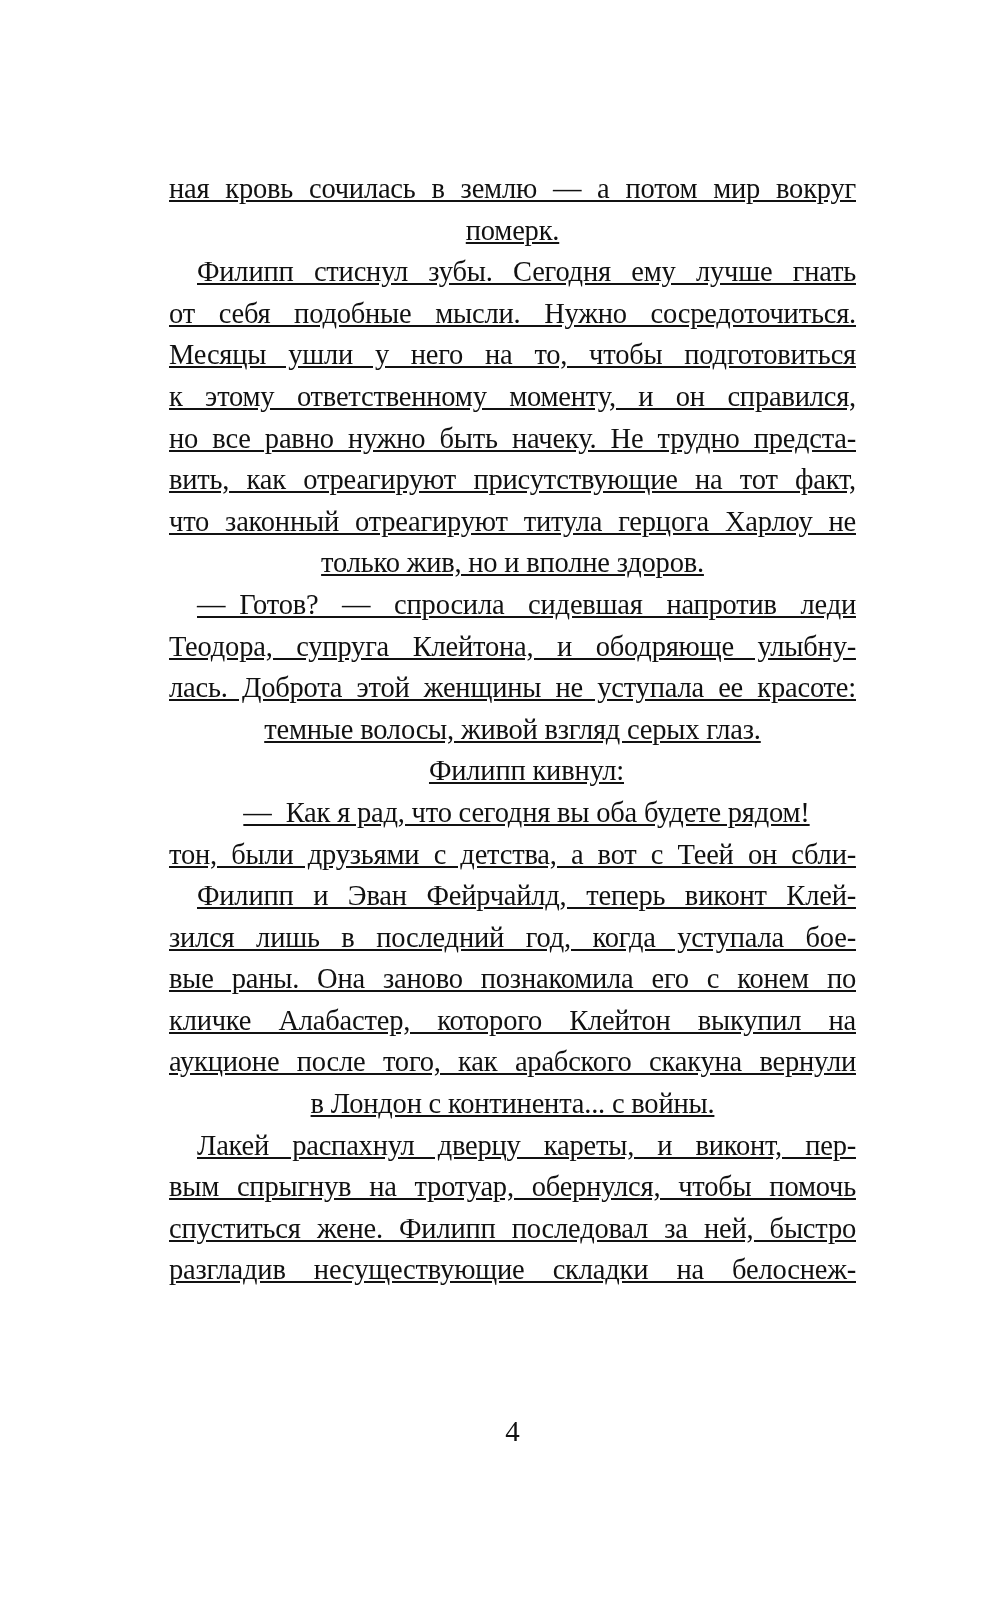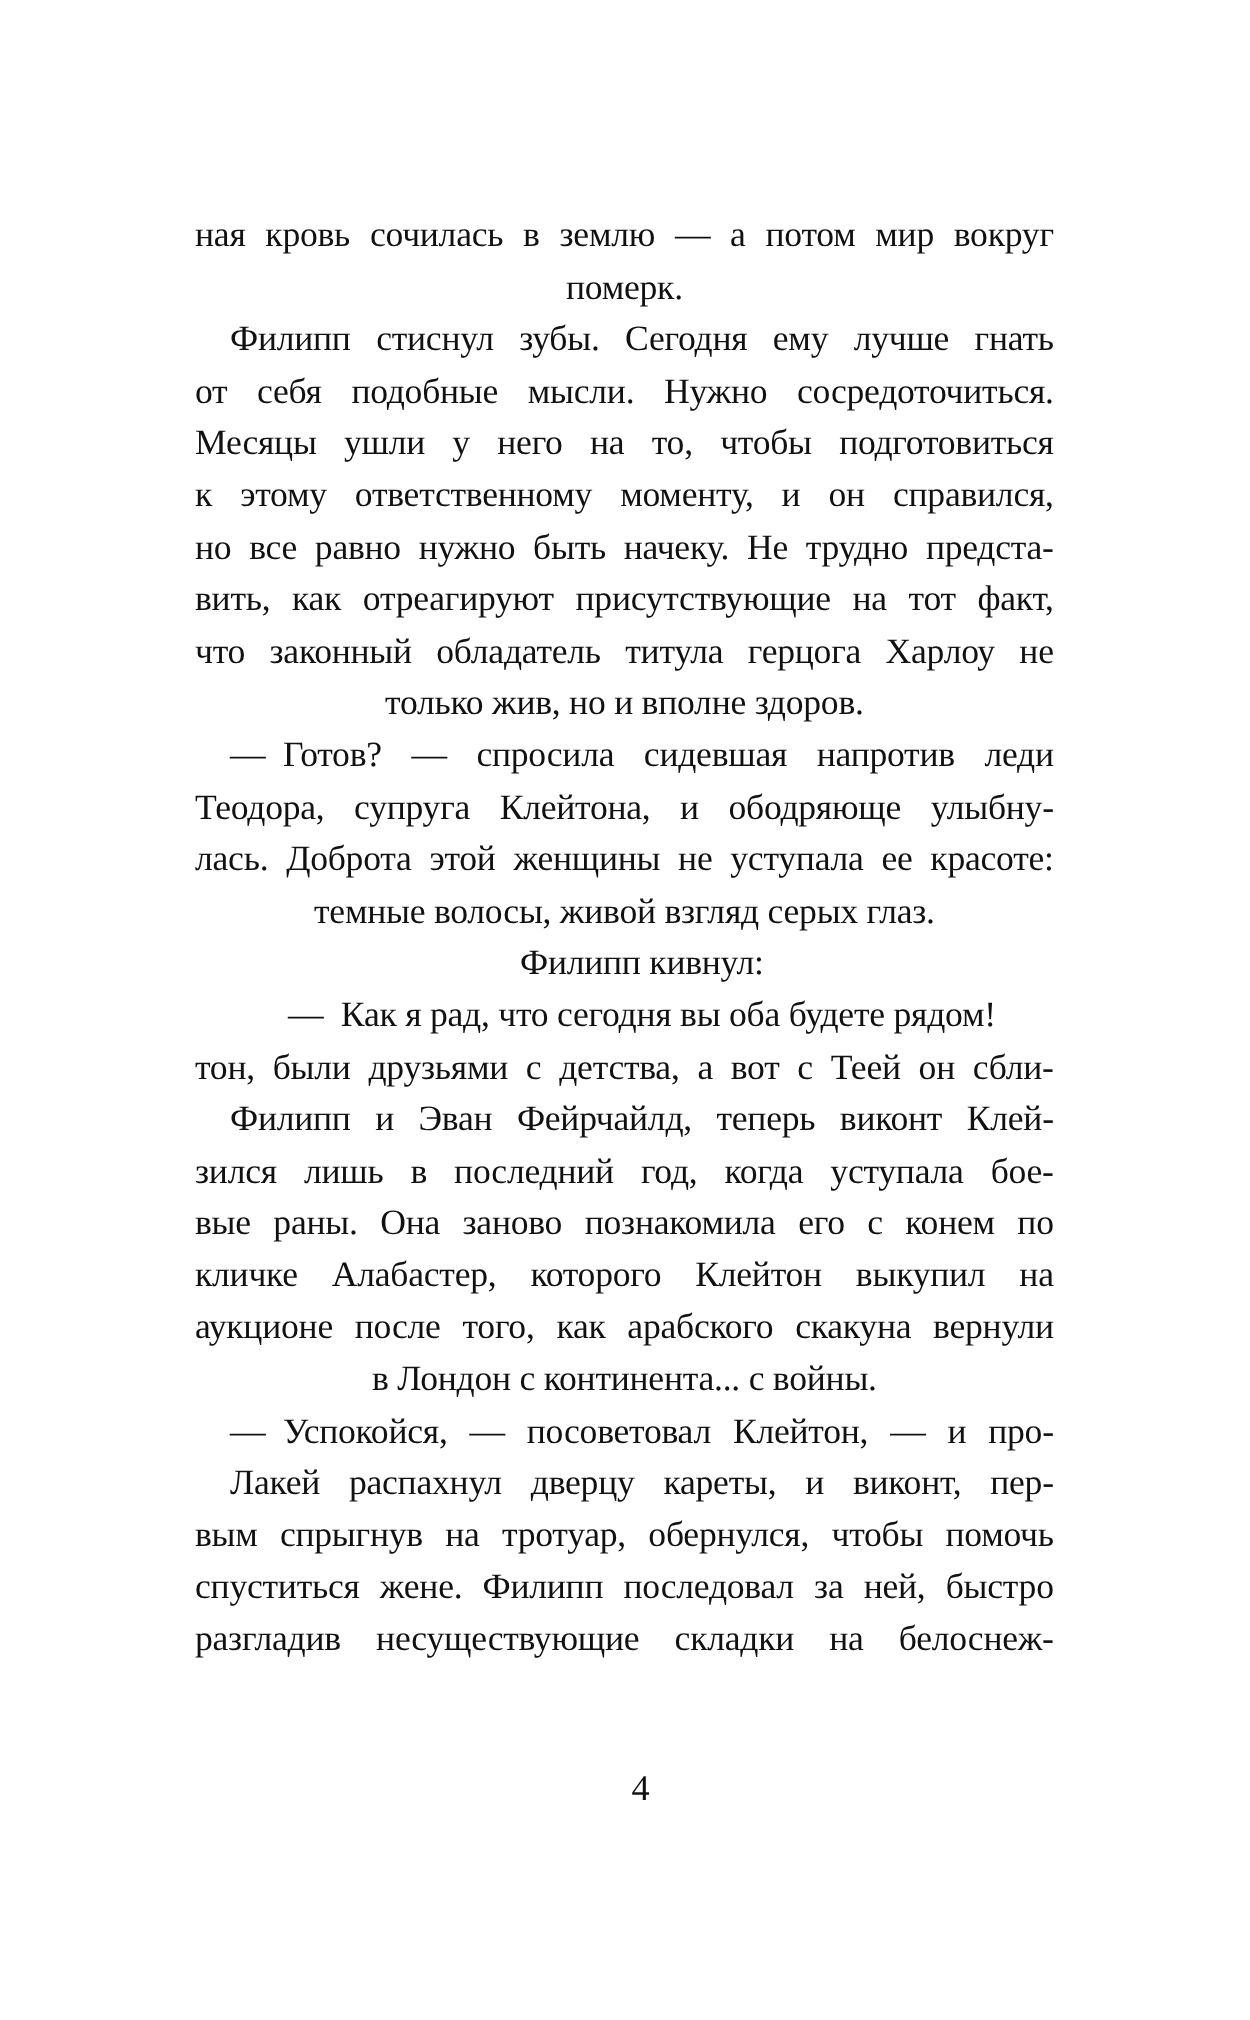--- a/index.html
+++ b/index.html
@@ -14,23 +14,24 @@
     color: #111111;
   }
   .page {
     position: absolute;
     left: 0; top: 0;
     width: 1000px; height: 1616px;
     background: #ffffff;
   }
   .text-column {
     position: absolute;
-    left: 156px;
+    left: 169px;
     top: 168px;
     width: 687px;
+    text-decoration: underline;
   }
   .line {
     font-size: 28.5px;
     line-height: 41.6px;
     letter-spacing: -0.2px;
     text-align: center;
     white-space: normal;
   }
   .line.justify {
     text-align: justify;
@@ -55,35 +56,34 @@
 <div class="page">
   <div class="text-column" id="text-column">
       <div class="line justify">ная кровь сочилась в землю — а потом мир вокруг</div>
       <div class="line">померк.</div>
       <div class="line indent justify">Филипп стиснул зубы. Сегодня ему лучше гнать</div>
       <div class="line justify">от себя подобные мысли. Нужно сосредоточиться.</div>
       <div class="line justify">Месяцы ушли у него на то, чтобы подготовиться</div>
       <div class="line justify">к этому ответственному моменту, и он справился,</div>
       <div class="line justify">но все равно нужно быть начеку. Не трудно предста-</div>
       <div class="line justify">вить, как отреагируют присутствующие на тот факт,</div>
-      <div class="line justify">что законный обладатель титула герцога Харлоу не</div>
+      <div class="line justify">что законный отреагируют титула герцога Харлоу не</div>
       <div class="line">только жив, но и вполне здоров.</div>
       <div class="line indent justify">— Готов? — спросила сидевшая напротив леди</div>
       <div class="line justify">Теодора, супруга Клейтона, и ободряюще улыбну-</div>
       <div class="line justify">лась. Доброта этой женщины не уступала ее красоте:</div>
       <div class="line">темные волосы, живой взгляд серых глаз.</div>
       <div class="line indent">Филипп кивнул:</div>
       <div class="line indent">— Как я рад, что сегодня вы оба будете рядом!</div>
       <div class="line justify">тон, были друзьями с детства, а вот с Теей он сбли-</div>
       <div class="line indent justify">Филипп и Эван Фейрчайлд, теперь виконт Клей-</div>
       <div class="line justify">зился лишь в последний год, когда уступала бое-</div>
       <div class="line justify">вые раны. Она заново познакомила его с конем по</div>
       <div class="line justify">кличке Алабастер, которого Клейтон выкупил на</div>
       <div class="line justify">аукционе после того, как арабского скакуна вернули</div>
       <div class="line">в Лондон с континента... с войны.</div>
-      <div class="line indent justify">— Успокойся, — посоветовал Клейтон, — и про-</div>
       <div class="line indent justify">Лакей распахнул дверцу кареты, и виконт, пер-</div>
       <div class="line justify">вым спрыгнув на тротуар, обернулся, чтобы помочь</div>
       <div class="line justify">спуститься жене. Филипп последовал за ней, быстро</div>
       <div class="line justify">разгладив несуществующие складки на белоснеж-</div>
     </div>
   <div class="page-number">4</div>
 </div>
 
 </body></html>

